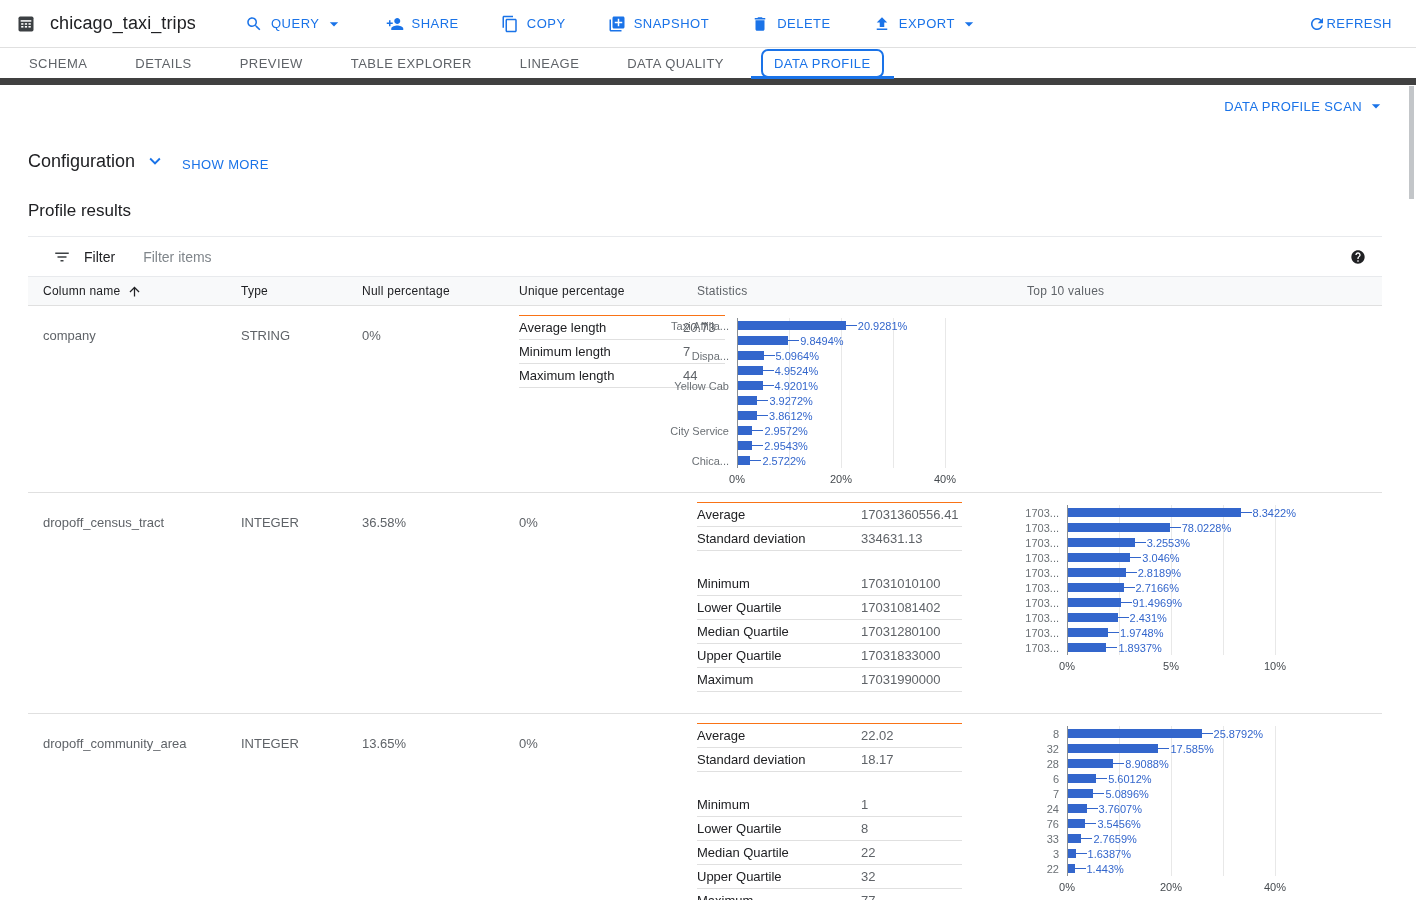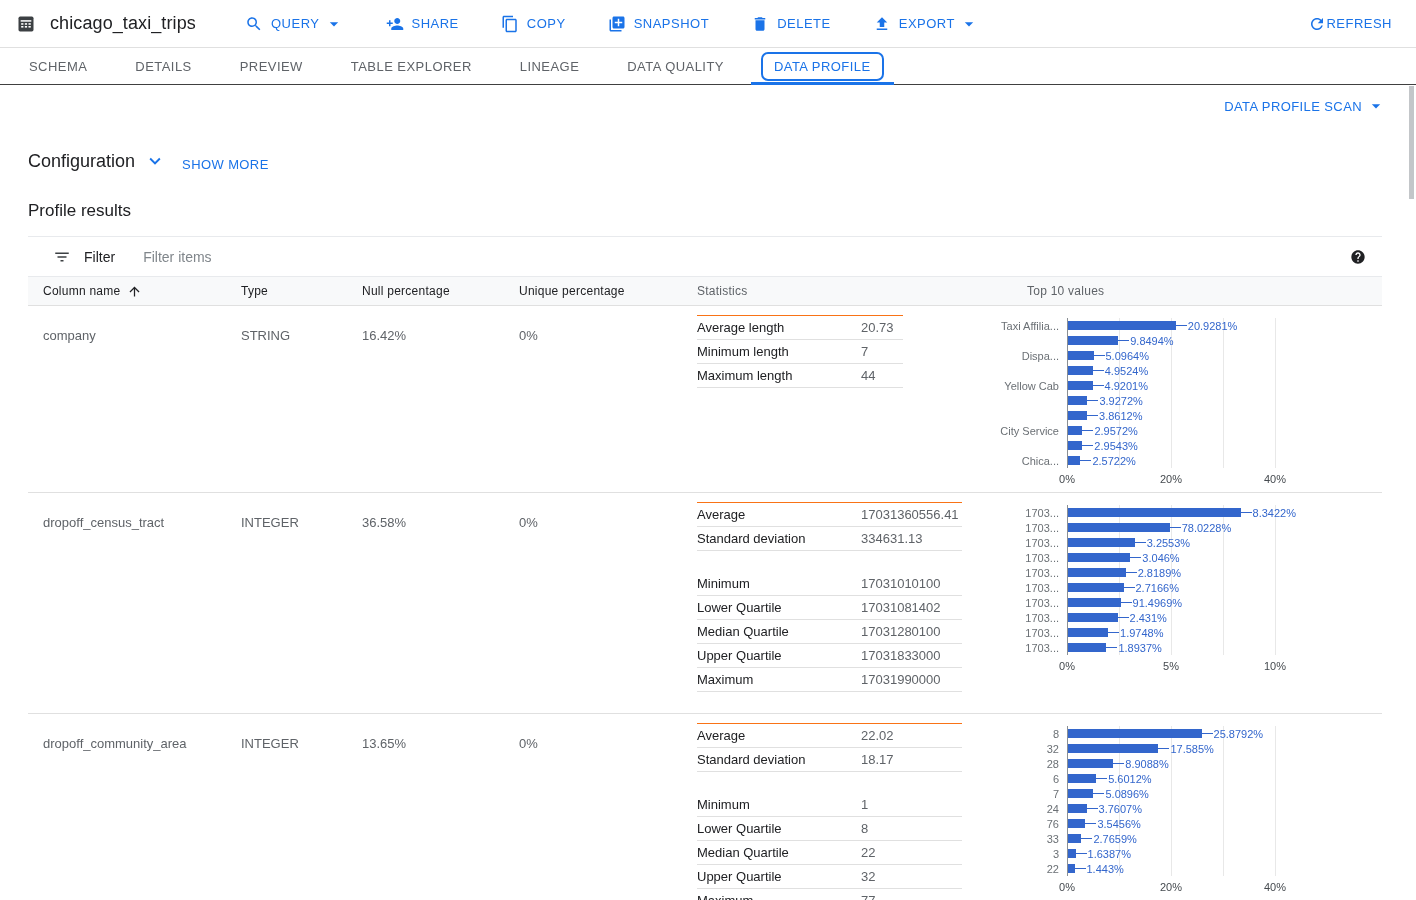--- a/index.html
+++ b/index.html
@@ -16,21 +16,21 @@
   .topbar { height:48px; display:flex; align-items:center; border-bottom:1px solid #e0e0e0; padding:0 16px; }
   .title-wrap { display:flex; align-items:center; gap:14px; width:229px; }
   .table-ic { color:#3c4043; }
   .app-title { font-size:18px; letter-spacing:.1px; color:#202124; }
   .toolbar { display:flex; align-items:center; gap:42px; }
   .tb-btn { display:flex; align-items:center; gap:8px; color:#1a73e8; font-size:13px; font-weight:500; letter-spacing:.5px; cursor:pointer; white-space:nowrap; }
   .tb-btn .caret { margin-left:-4px; }
   .refresh-btn { margin-left:auto; margin-right:8px; display:flex; align-items:center; gap:0; color:#1a73e8; font-size:13px; font-weight:500; letter-spacing:.5px; cursor:pointer; }
 
   
-  .tabbar { height:37px; display:flex; align-items:stretch; border-bottom:1px solid #404040; padding-left:5px; }
+  .tabbar { height:37px; display:flex; align-items:stretch; border-bottom:7px solid #404040; padding-left:5px; }
   .tab { display:flex; align-items:center; padding:0 24px; font-size:13px; font-weight:500; color:#5f6368; letter-spacing:.45px; position:relative; cursor:pointer; white-space:nowrap; }
   .tab.active { color:#1a73e8; }
   .tab.active .tab-box { border:2px solid #1a73e8; border-radius:7px; padding:5px 11px; margin:0 -11px; }
   .tab.active::after { content:""; position:absolute; left:3px; right:3px; bottom:-1px; height:3px; background:#1a73e8; }
 
   
   .scan-row { display:flex; justify-content:flex-end; padding:11px 30px 0 0; }
   .scan-link { display:flex; align-items:center; gap:4px; color:#1a73e8; font-size:13px; font-weight:500; letter-spacing:.4px; cursor:pointer; }
   .config-row { display:flex; align-items:flex-end; margin:34px 0 0 28px; gap:9px; }
   .config-title { font-size:18px; }
@@ -262,21 +262,20 @@
         <span>Statistics</span>
       </div>
       <div class="h-cell muted">
         <span>Top 10 values</span>
       </div>
     </div>
   <div id="rows">
       <div class="t-row row-0">
         <div class="cell name">company</div>
         <div class="cell">STRING</div>
-        <div class="cell">16.42%</div>
         <div class="cell">0%</div>
         <div class="cell-stats">
           <div class="stats">
             <div class="stat-group">
               <div class="stat-row">
                 <span class="stat-label">Average length</span>
                 <span class="stat-value">20.73</span>
               </div>
               <div class="stat-row">
                 <span class="stat-label">Minimum length</span>

